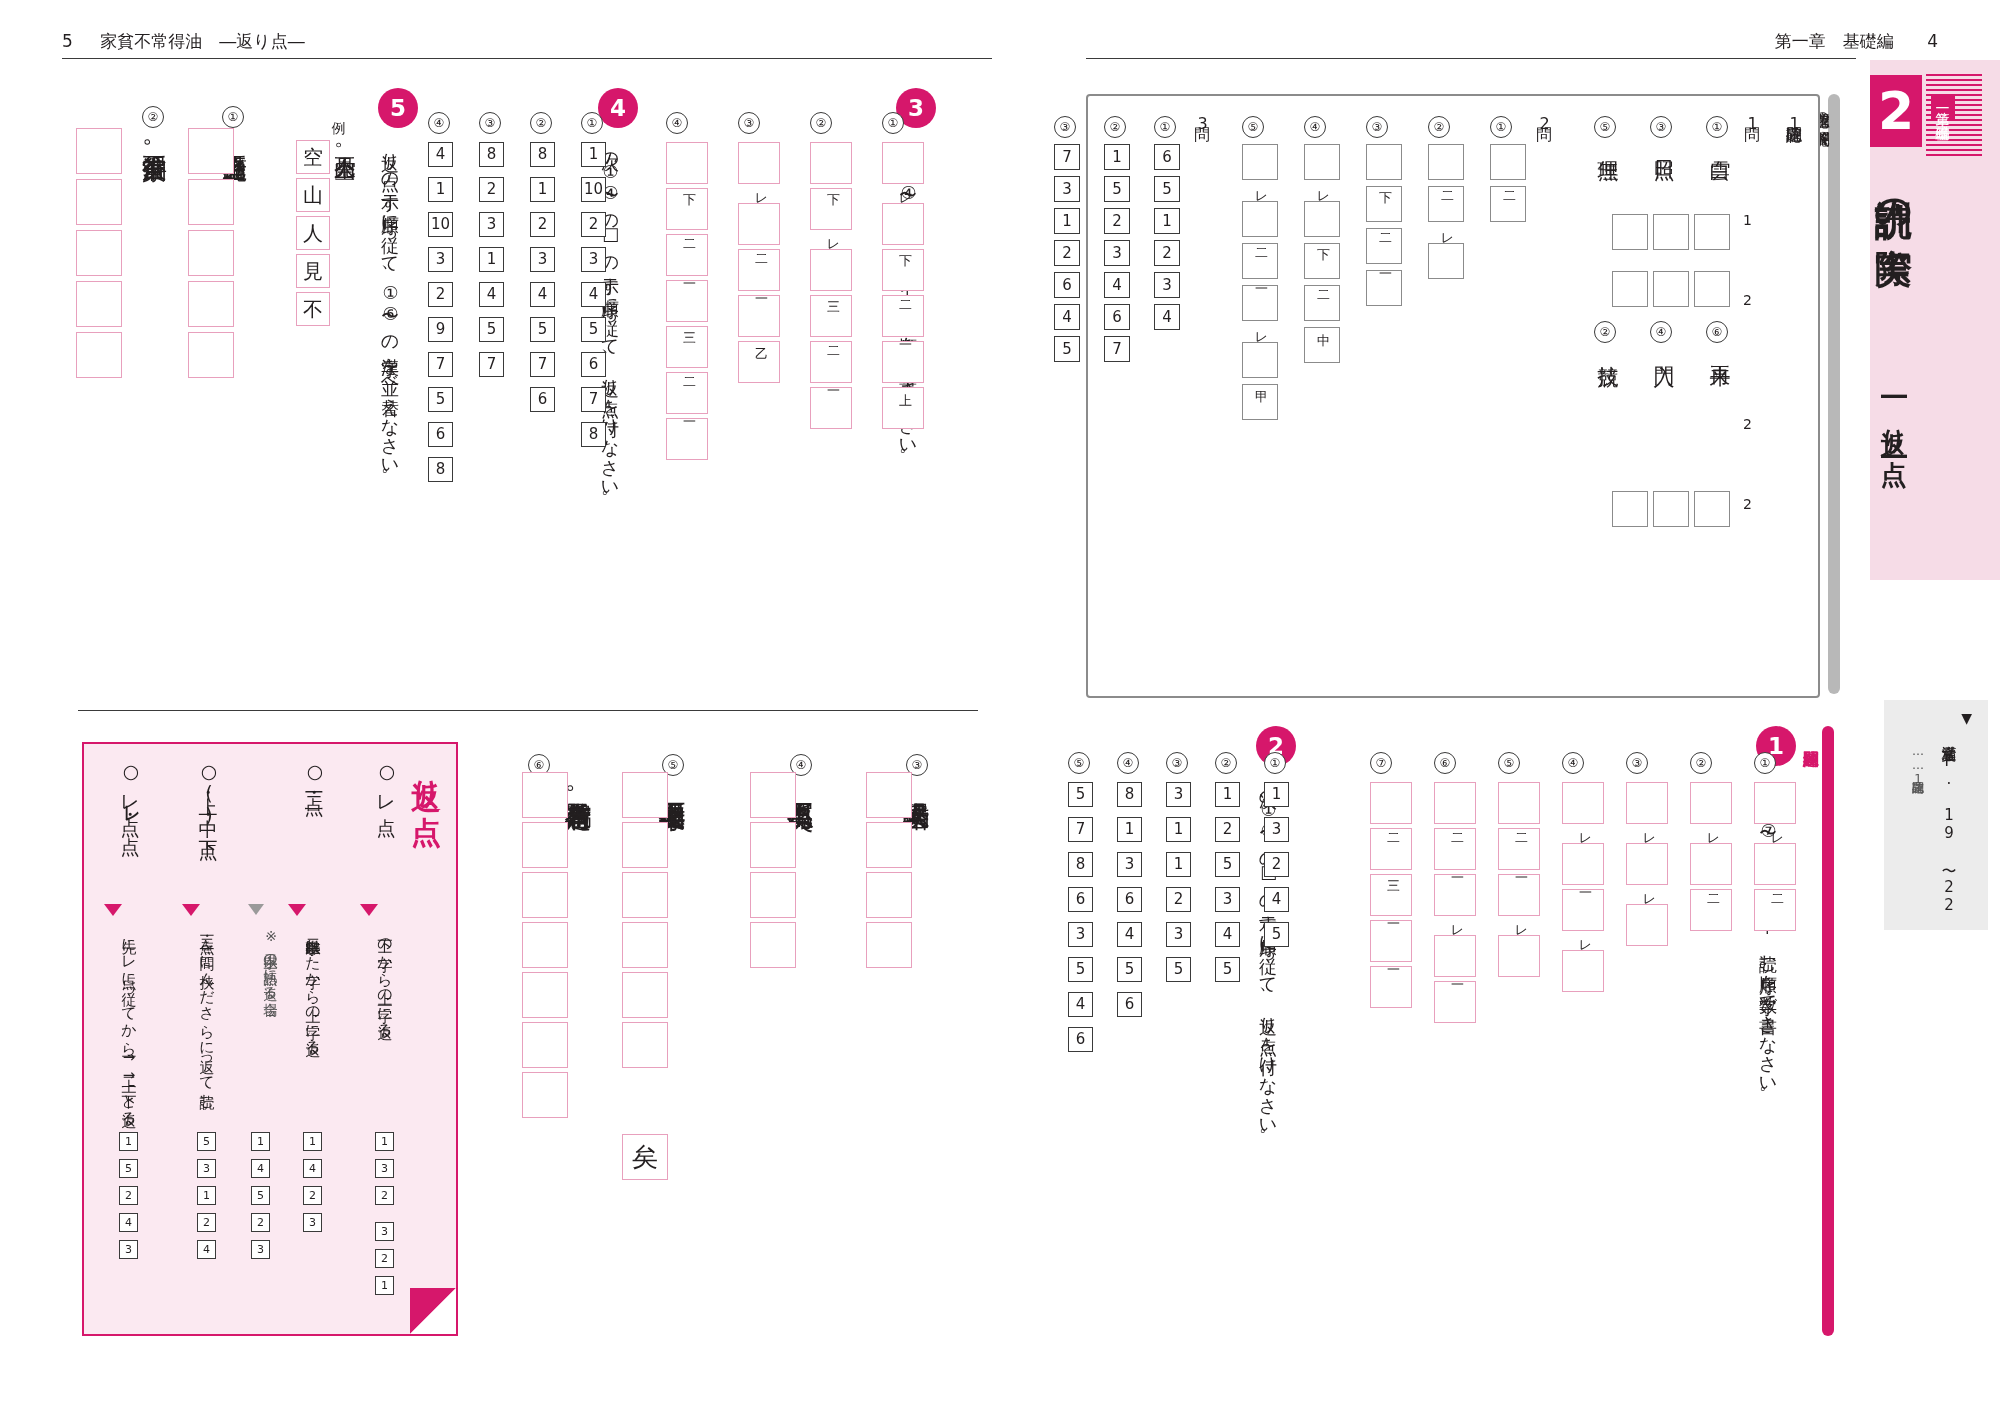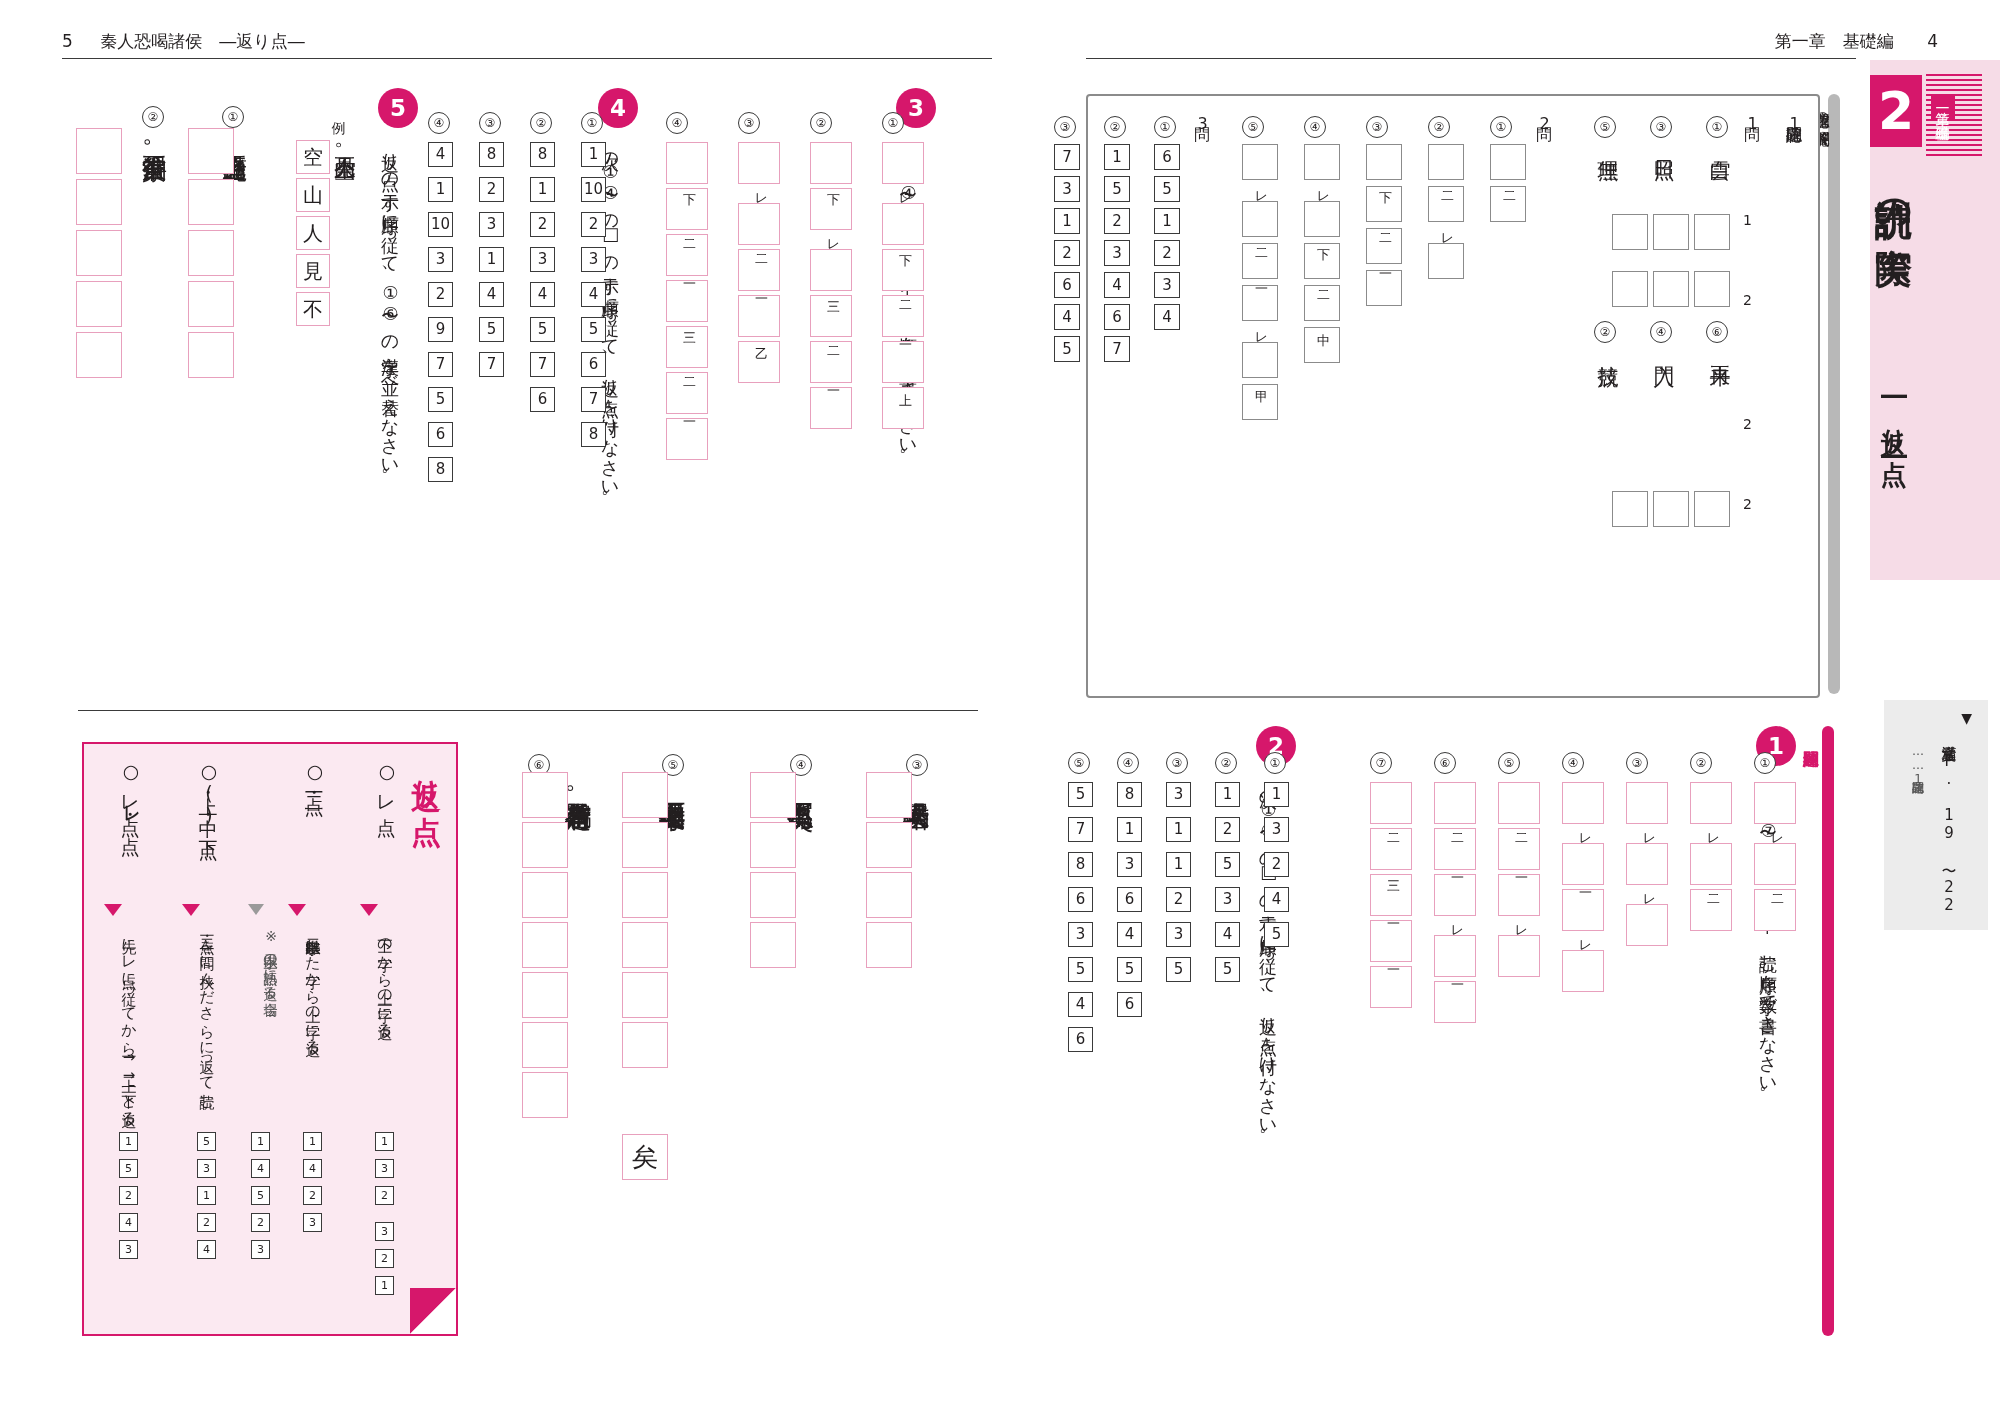--- a/index.html
+++ b/index.html
@@ -50,21 +50,21 @@
 
   .smallnum{width:17px;height:17px;border:1px solid #3a3a3a;display:flex;align-items:center;justify-content:center;font-size:11px;background:#fff;}
 </style>
 </head>
 <body>
 
 <div class="page">
 
   <div class="hdr-left">
     <span>5</span>
-    <span style="margin-left:22px">秦人恐喝諸侯　―返り点―</span>
+    <span style="margin-left:22px">家貧不常得油　―返り点―</span>
   </div>
   <div class="hdr-right">
     <span>第一章　基礎編</span>
     <span style="margin-left:28px">4</span>
   </div>
   <div class="rule" style="left:62px;top:58px;width:930px;"></div>
   <div class="rule" style="left:1086px;top:58px;width:770px;"></div>
 
   <div class="tab"></div>
   <div class="hatch"></div>

